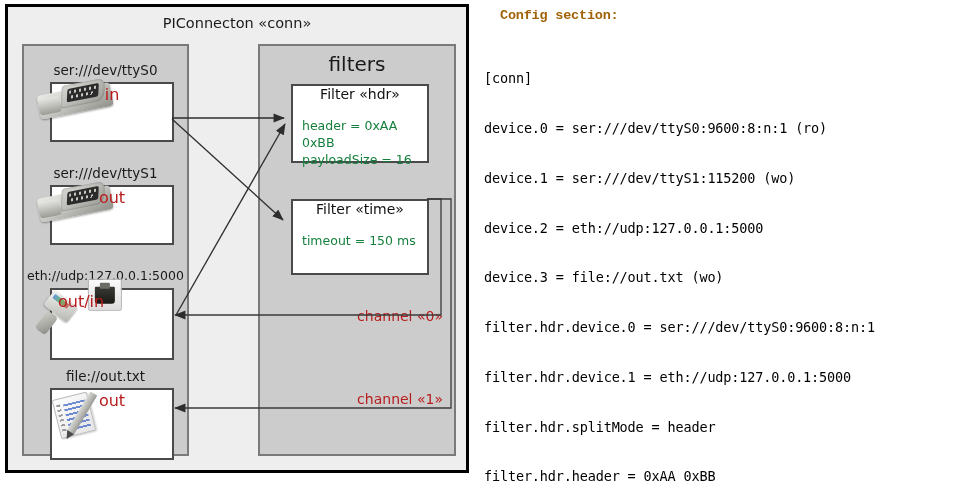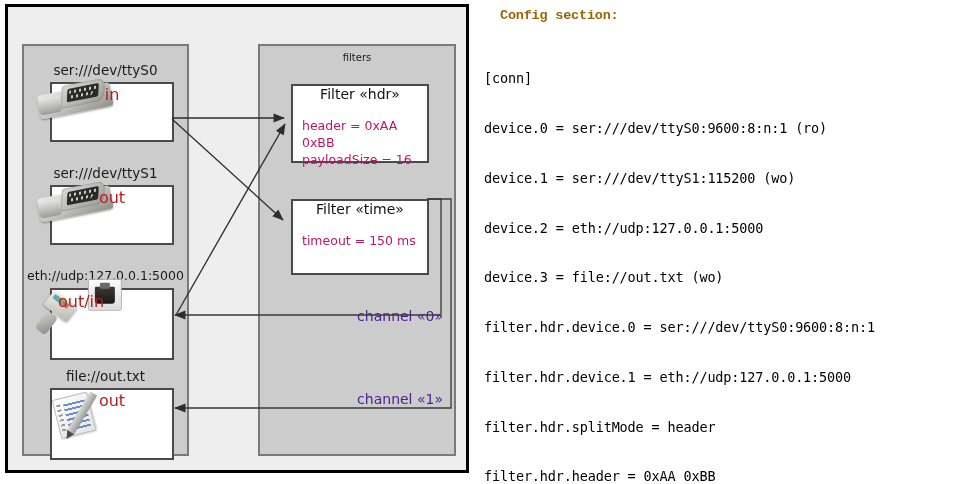--- a/index.html
+++ b/index.html
@@ -42,21 +42,21 @@
     background: #cccccc;
     border: 2px solid #7a7a7a;
     box-sizing: border-box;
   }
   .panel-title {
     position: absolute;
     left: 0;
     top: 6px;
     width: 100%;
     text-align: center;
-    font-size: 10px;
+    font-size: 20px;
     color: #1a1a1a;
   }
 
   #devices-panel {
     left: 14px;
     top: 37px;
     width: 167px;
     height: 412px;
   }
   #filters-panel {
@@ -284,32 +284,32 @@
     width: 100%;
     text-align: center;
     font-size: 14px;
     color: #111111;
   }
   .filter-props {
     position: absolute;
     left: 9px;
     top: 31px;
     font-size: 12.5px;
-    color: #be185d;
+    color: #15803d;
     line-height: 17px;
   }
 
   #filter-hdr  { left: 31px; top: 38px;  width: 138px; height: 79px; }
   #filter-time { left: 31px; top: 153px; width: 138px; height: 76px; }
 
   
   .channel-label {
     position: absolute;
     font-size: 14px;
-    color: #4c1d95;
+    color: #b91c1c;
     text-align: right;
   }
 
   
   #connectors {
     position: absolute;
     left: 0; top: 0;
     width: 464px;
     height: 469px;
     pointer-events: none;
@@ -339,20 +339,21 @@
     white-space: pre;
     letter-spacing: -0.15px;
   }
   .cfg-line { display: block; }
 </style>
 </head>
 <body>
 
 <div id="diagram-root">
 
+  <div id="diagram-title">PIConnecton «conn»</div>
 
   <div class="panel" id="devices-panel">
 
     <div class="device-label" style="top:16px;">ser:///dev/ttyS0</div>
     <div class="device-box" style="top:36px;">
       <div class="device-io">in</div>
       <div class="device-icon">
         <div class="db9">
           <div class="db9-shell"></div>
           <div class="db9-tail"></div>

